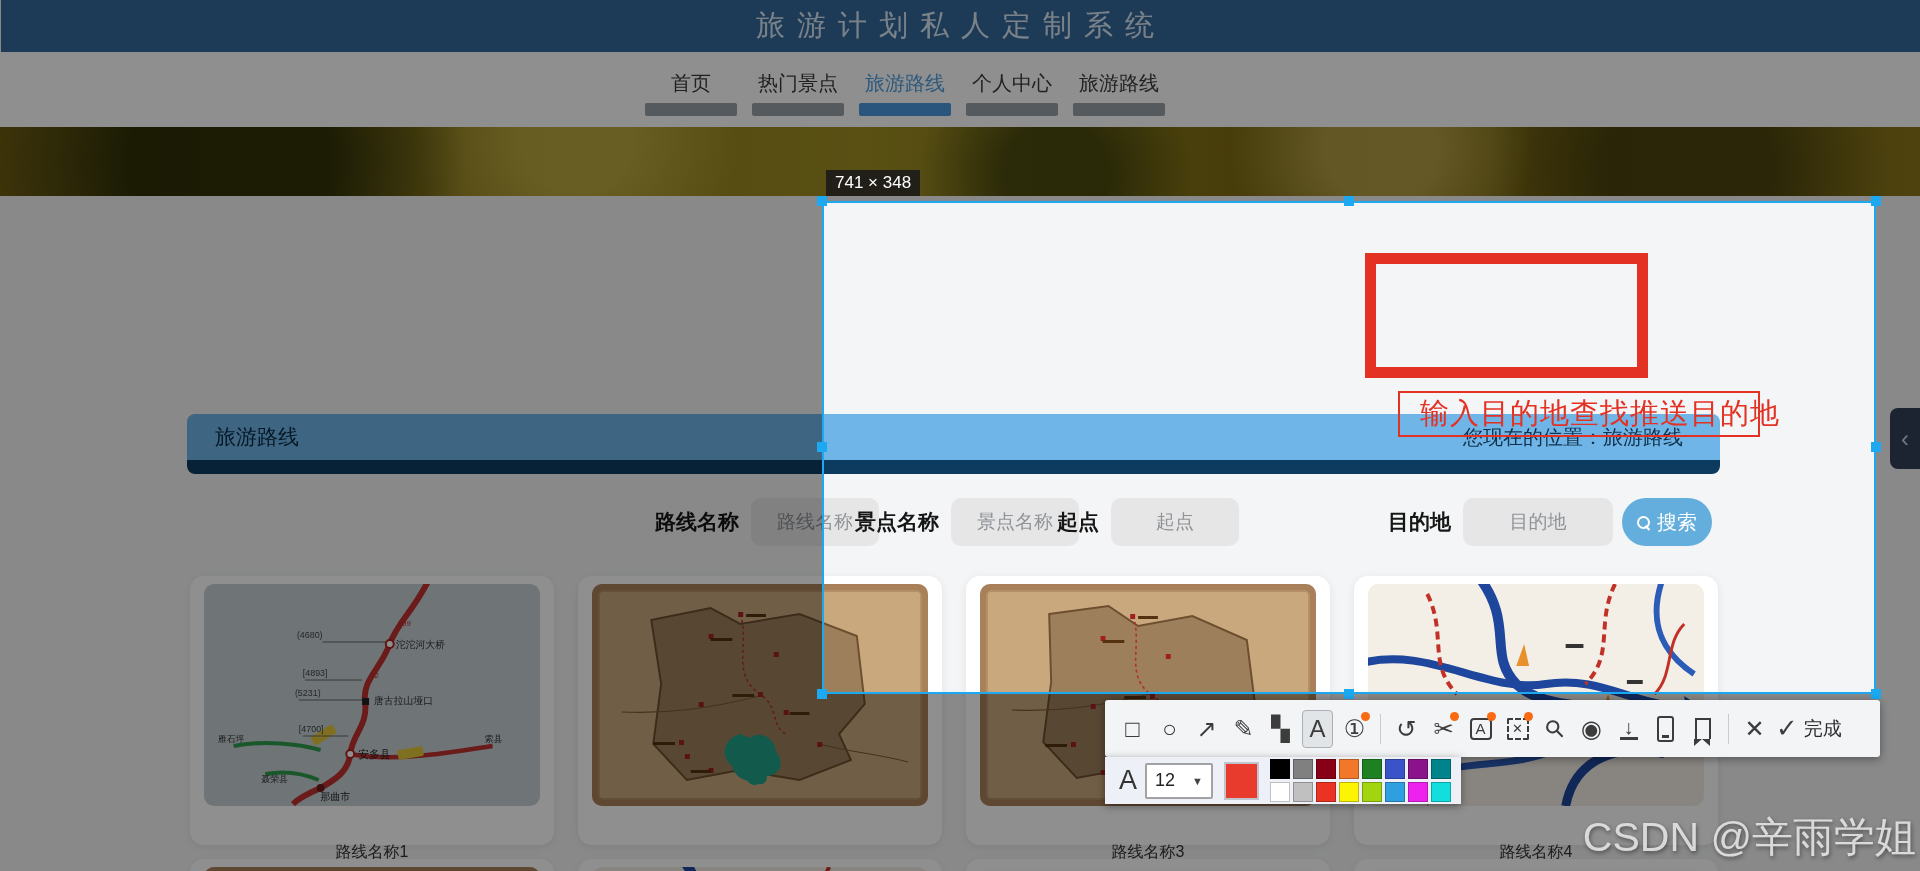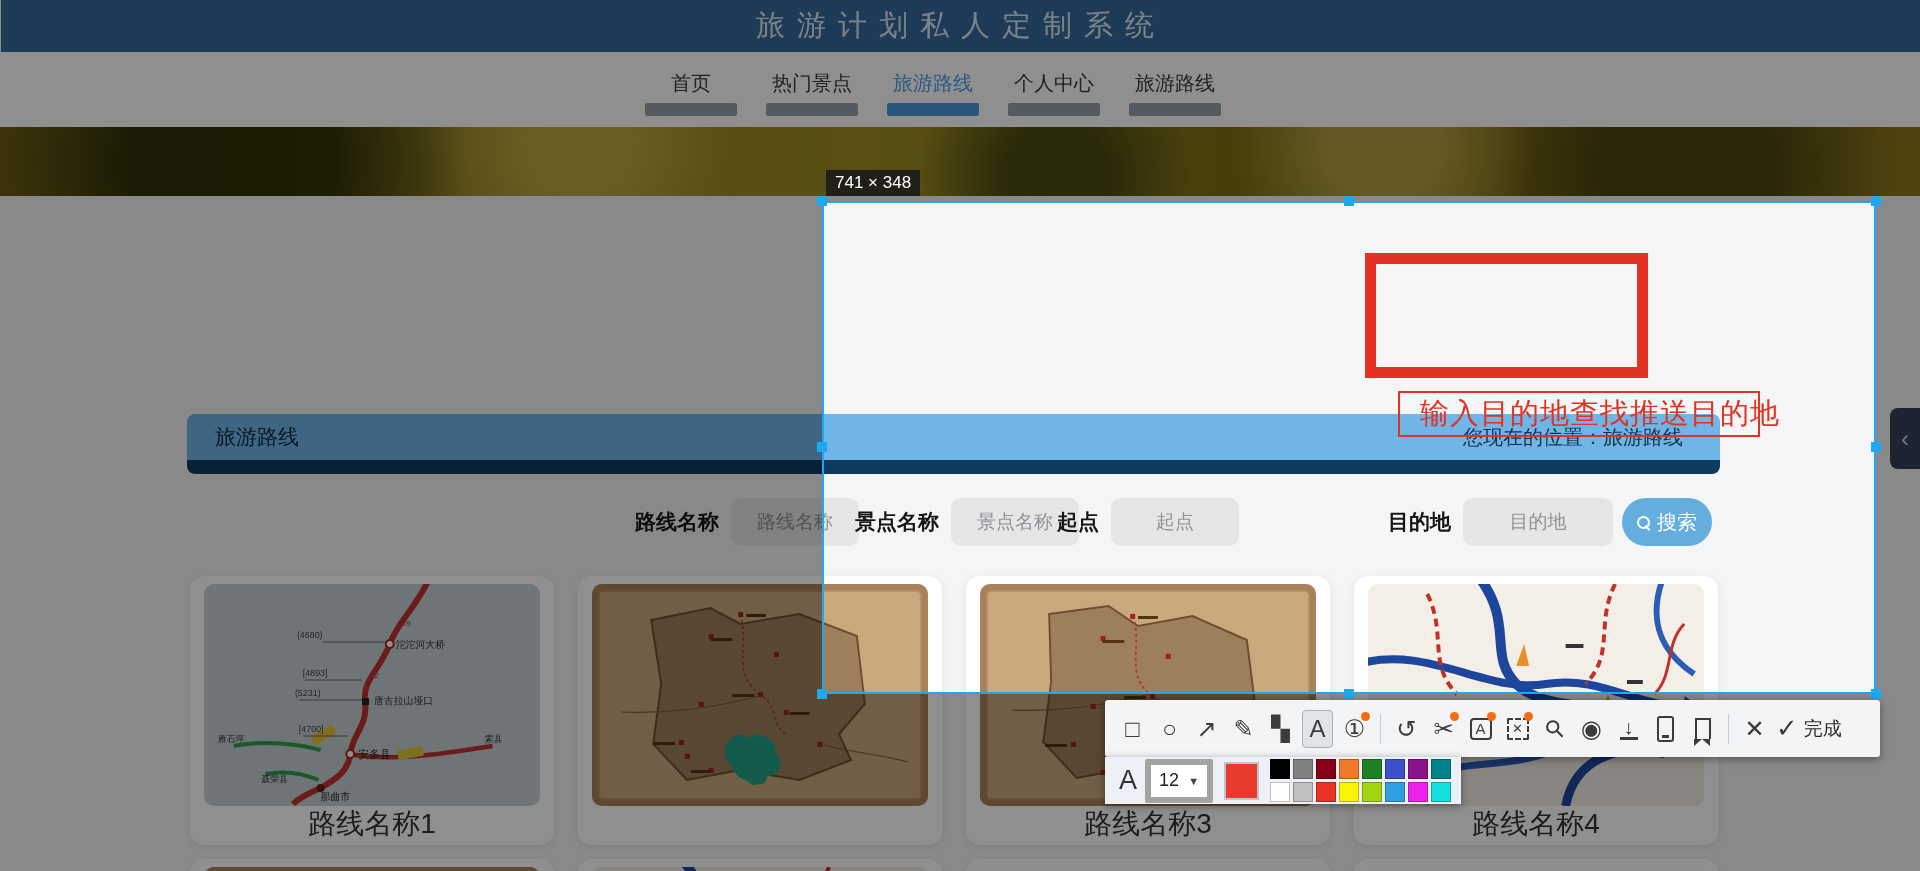--- a/index.html
+++ b/index.html
@@ -6,21 +6,21 @@
   .stage{position:relative;width:1920px;height:871px;overflow:hidden;
     font-family:"Liberation Sans","DejaVu Sans",sans-serif;background:#f4f5f6;}
   .stage *{box-sizing:border-box;}
 
   
   .app-header{position:absolute;left:1px;top:0;width:1920px;height:52px;background:#35689a;
     display:flex;align-items:center;justify-content:center;}
   .app-title{color:#d9e8f4;font-size:29px;letter-spacing:12px;font-weight:400;}
 
   .navbar{position:absolute;left:0;top:52px;width:1920px;height:75px;background:#ffffff;}
-  .nav-tabs{position:absolute;left:645px;top:20px;display:flex;gap:29px;}
+  .nav-tabs{position:absolute;left:645px;top:20px;display:flex;gap:15px;}
   .nav-tab{width:92px;display:flex;flex-direction:column;align-items:center;cursor:pointer;}
   .nav-tab .t-label{font-size:20px;color:#3b3b3b;white-space:nowrap;line-height:22px;}
   .nav-tab .t-bar{margin-top:9px;width:92px;height:13px;border-radius:2px;background:#97a0a8;}
   .nav-tab.active .t-label{color:#4f9fe0;}
   .nav-tab.active .t-bar{background:#4c9ae0;}
 
   .banner{position:absolute;left:0;top:127px;width:1920px;height:69px;
     background:
       radial-gradient(circle at 12% 50%, rgba(30,35,5,.8) 0 6%, rgba(30,35,5,0) 14%),
       radial-gradient(circle at 30% 20%, rgba(220,200,90,.5) 0 4%, rgba(220,200,90,0) 12%),
@@ -37,36 +37,36 @@
   .panel-head .bar .p-title{font-size:21px;color:#0a2a45;}
   .panel-head .bar .p-loc{font-size:20px;color:#11304a;margin-left:32px;}
   .panel-head .strip{position:absolute;left:0;top:46px;width:100%;height:14px;background:#0d3b60;border-radius:0 0 6px 6px;}
 
   .filter-row{position:absolute;left:0;top:302px;width:1920px;height:48px;}
   .fgroup{position:absolute;top:0;height:48px;display:flex;align-items:center;}
   .fgroup .f-label{font-size:21px;font-weight:700;color:#161616;margin-right:12px;white-space:nowrap;}
   .fgroup input{height:48px;border:none;border-radius:10px;background:#e6e6e6;
     font-size:19px;color:#333;text-align:center;outline:none;}
   .fgroup input::placeholder{color:#8f9398;}
-  .g0{left:635px;} .g1{left:855px;} .g2{left:1057px;justify-content:space-between;} .g3{left:1388px;}
+  .g0{left:655px;} .g1{left:855px;} .g2{left:1057px;justify-content:space-between;} .g3{left:1388px;}
   .g0 input,.g1 input,.g2 input{width:128px;} .g3 input{width:150px;}
   .search-btn{position:absolute;left:1622px;top:0;width:90px;height:48px;border-radius:24px;
     background:#64aede;color:#fff;font-size:20px;display:flex;align-items:center;justify-content:center;gap:7px;cursor:pointer;}
   .mag{position:relative;width:13px;height:13px;}
   .mag::before{content:"";position:absolute;left:0;top:0;width:9px;height:9px;border:2px solid #fff;border-radius:50%;}
   .mag::after{content:"";position:absolute;left:9px;top:9px;width:6px;height:2px;background:#fff;transform:rotate(45deg);transform-origin:0 0;}
 
   .cards{position:absolute;left:190px;top:380px;width:1528px;display:grid;
     grid-template-columns:repeat(4,1fr);gap:14px 24px;}
   .card{height:269px;background:#fff;border-radius:14px;box-shadow:0 2px 10px rgba(0,0,0,.08);
     padding:8px 14px 0 14px;cursor:pointer;}
   .card .img{width:100%;height:222px;border-radius:10px;overflow:hidden;background:#fdfdfd;}
   .card .img svg{display:block;width:100%;height:100%;}
   .card .c-label{height:36px;display:flex;align-items:center;justify-content:center;
-    font-size:28px;color:#333;}
+    font-size:16px;color:#333;margin-top:28px;}
 
   .side-tab{position:absolute;left:1890px;top:408px;width:30px;height:61px;background:#304156;
     border-radius:8px 0 0 8px;display:flex;align-items:center;justify-content:center;
     color:#cfd4da;font-size:24px;cursor:pointer;}
 
   
   .selection{position:absolute;left:822px;top:201px;width:1054px;height:493px;
     border:2px solid #1ca9f2;box-shadow:0 0 0 2500px rgba(0,0,0,0.44);z-index:10;}
   .handle{position:absolute;width:10px;height:10px;background:#1ca9f2;z-index:11;}
   .size-label{position:absolute;left:826px;top:170px;background:rgba(25,25,25,.88);color:#fff;
@@ -99,21 +99,21 @@
   .tool .bookmark::after{content:"";position:absolute;left:-2.5px;bottom:-7px;border-left:8px solid #3c3c3c;
     border-right:8px solid #3c3c3c;border-bottom:7px solid transparent;width:0;}
   .tool-sep{width:1px;height:30px;background:#c8ccd0;margin:0 4px;flex:0 0 auto;}
   .confirm-wrap{display:flex;align-items:center;gap:6px;cursor:pointer;flex:0 0 auto;}
   .confirm-wrap .ck{font-size:26px;color:#3c3c3c;}
   .confirm-wrap .done{font-size:19px;color:#2b2b2b;white-space:nowrap;}
 
   .style-panel{position:absolute;left:1105px;top:757px;width:356px;height:47px;background:#edf1f7;
     box-shadow:0 2px 8px rgba(0,0,0,.4);display:flex;align-items:center;padding:0 10px;z-index:30;}
   .font-A{font-size:27px;color:#333;margin:0 8px 0 4px;}
-  .size-select{width:72px;height:30px;background:#fff;border:6px solid #a3a3a3;border-radius:2px;
+  .size-select{width:72px;height:30px;background:#fff;border:2px solid #a3a3a3;border-radius:2px;
     display:flex;align-items:center;justify-content:space-between;padding:16px 8px;cursor:pointer;}
   .size-select .sz{font-size:18px;color:#222;}
   .size-select .dd{font-size:11px;color:#444;}
   .cur-color{width:38px;height:38px;border:2px solid #c0c4cc;margin:0 11px;}
   .palette{display:grid;grid-template-columns:repeat(8,1fr);grid-auto-rows:20px;gap:3px;}
   .swatch{width:20px;height:20px;border:1px solid rgba(0,0,0,.25);cursor:pointer;}
 
   .watermark{position:absolute;right:4px;bottom:6px;z-index:40;font-size:41px;
     color:rgba(232,232,232,.88);text-shadow:1px 2px 4px rgba(0,0,0,.45);}
 </style>
@@ -495,14 +495,15 @@
         <div class="swatch" style="background: rgb(192, 192, 192);"></div>
         <div class="swatch" style="background: rgb(234, 51, 35);"></div>
         <div class="swatch" style="background: rgb(253, 244, 3);"></div>
         <div class="swatch" style="background: rgb(162, 212, 16);"></div>
         <div class="swatch" style="background: rgb(46, 159, 224);"></div>
         <div class="swatch" style="background: rgb(238, 34, 238);"></div>
         <div class="swatch" style="background: rgb(18, 222, 222);"></div>
       </div>
   </div>
 
+  <div class="watermark">CSDN @辛雨学姐</div>
 
 </div>
 
 </body></html>

